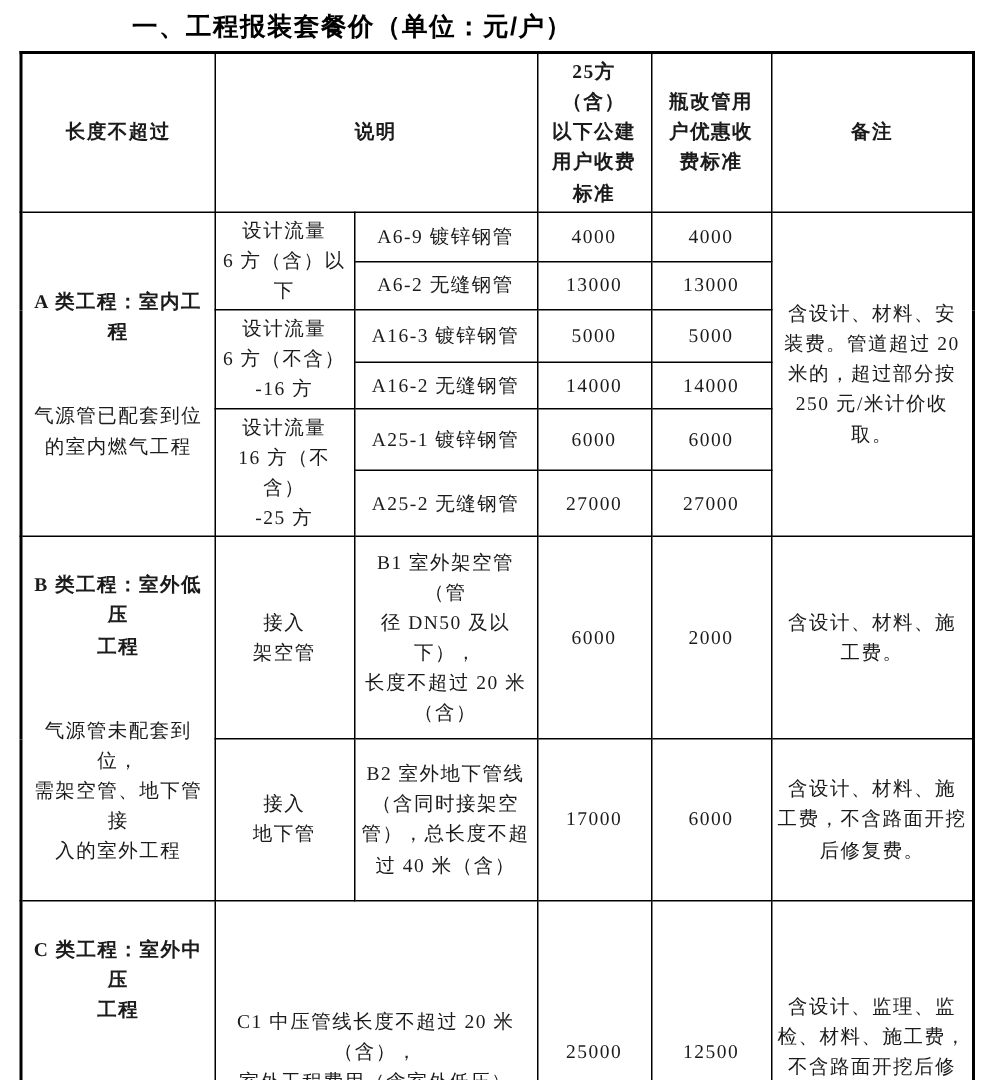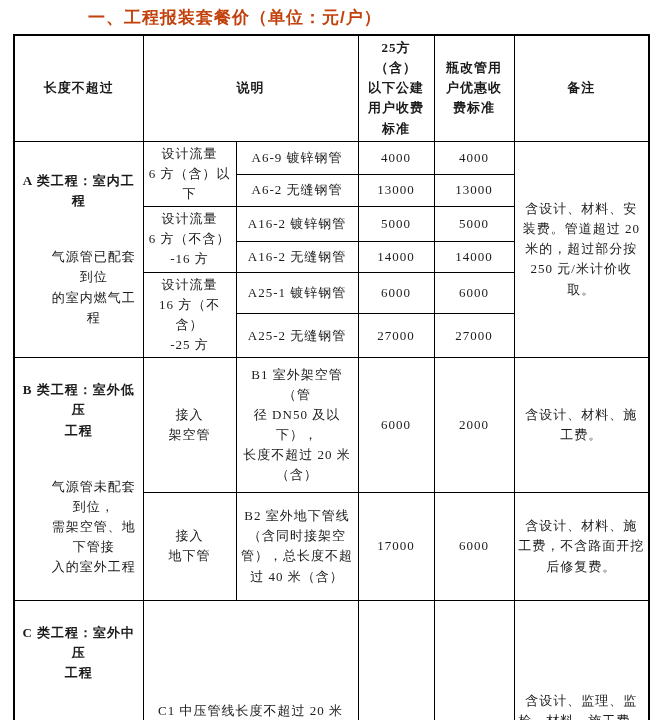--- a/index.html
+++ b/index.html
@@ -13,21 +13,21 @@
     position: relative;
     font-family: "Liberation Serif", "DejaVu Serif", serif;
     color: #1b1b1b;
   }
   .doc-title {
     margin: 6px 0 5px 88px;
     font-family: "Liberation Sans", "DejaVu Sans", sans-serif;
     font-size: 17px;
     font-weight: bold;
     letter-spacing: 1px;
-    color: #c2410c;
+    color: #000000;
   }
   table.price-table {
     border-collapse: collapse;
     table-layout: fixed;
     margin-left: 13px;
     width: 635px;
     border: 2px solid #000000;
   }
   table.price-table td {
     border: 1px solid #000000;
@@ -43,21 +43,20 @@
   td.hdr {
     font-weight: bold;
   }
   .cat-title {
     font-weight: bold;
     white-space: pre-line;
   }
   .cat-desc {
     margin-top: 16px;
     white-space: pre-line;
-    margin-left: 30px;
   }
   .num {
     letter-spacing: 0.3px;
     margin-left: 28px;
   }
 </style>
 </head>
 <body>
 
 <div class="doc-title">一、工程报装套餐价（单位：元/户）</div>
@@ -106,21 +105,21 @@
   </tr>
   <tr style="height:29px">
     <td>A6-2 无缝钢管</td>
     <td class="num">13000</td>
     <td class="num">13000</td>
   </tr>
   <tr style="height:34px">
     <td rowspan="2">设计流量
 6 方（不含）
 -16 方</td>
-    <td>A16-2 镀锌钢管</td>
+    <td>A16-3 镀锌钢管</td>
     <td class="num">5000</td>
     <td class="num">5000</td>
   </tr>
   <tr style="height:29px">
     <td>A16-2 无缝钢管</td>
     <td class="num">14000</td>
     <td class="num">14000</td>
   </tr>
   <tr style="height:32px">
     <td rowspan="2">设计流量

